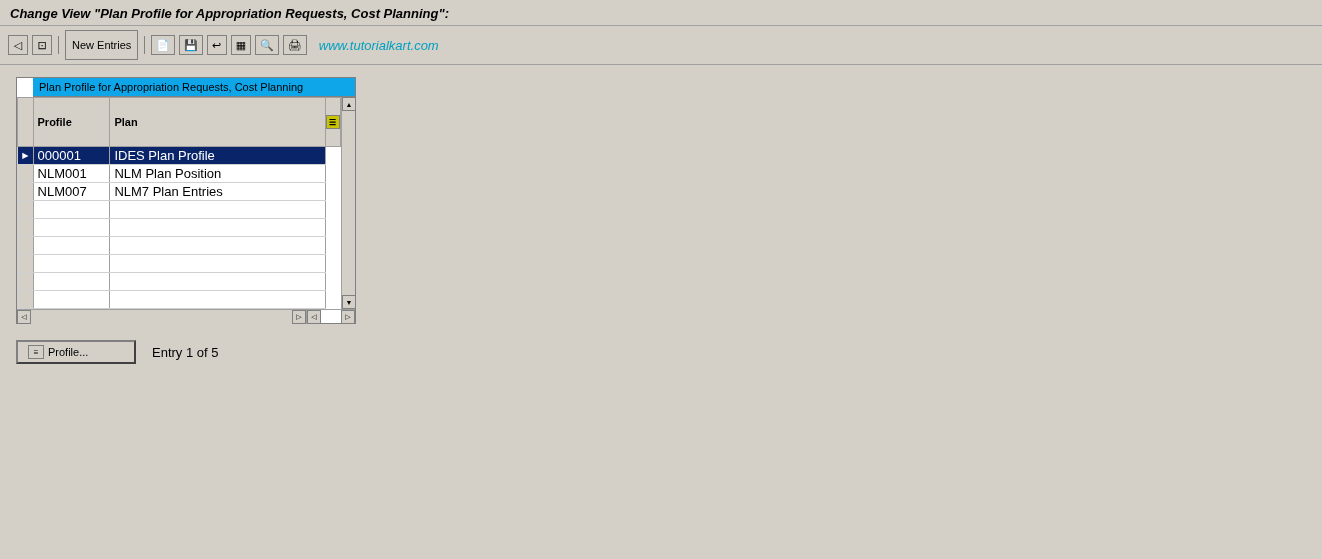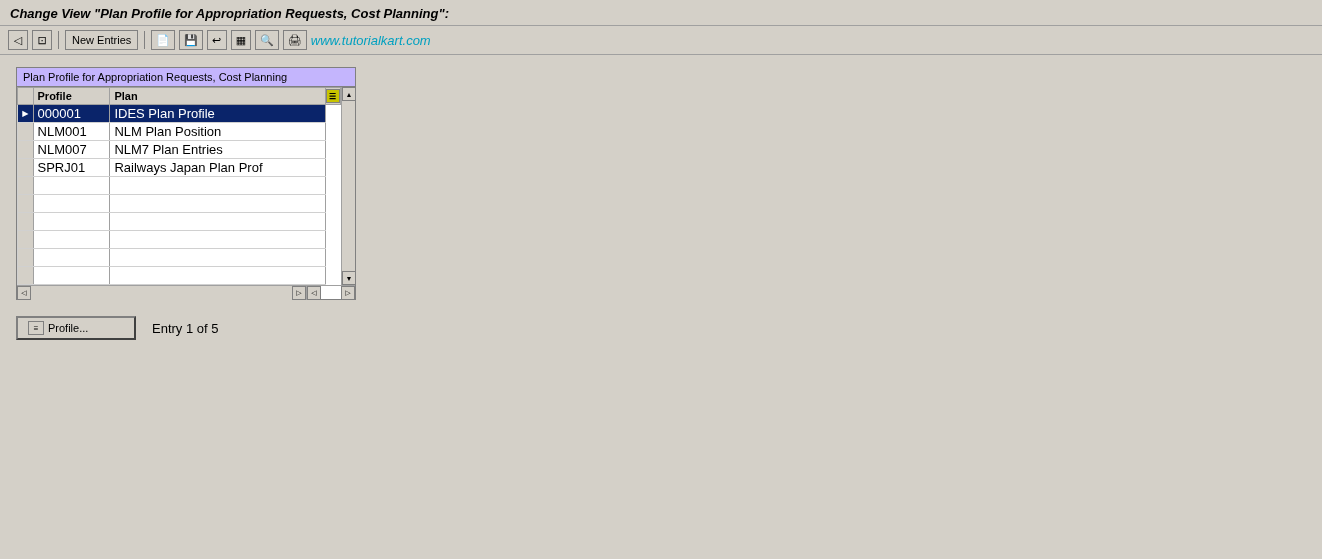--- a/index.html
+++ b/index.html
@@ -52,65 +52,66 @@
       background: #808080;
       margin: 0 2px;
     }
 
     .new-entries-btn {
       display: inline-flex;
       align-items: center;
       background: #d4d0c8;
       border: 1px solid #808080;
       cursor: pointer;
-      padding: 4px 6px;
+      padding: 14px 6px;
       font-size: 11px;
       height: 20px;
       gap: 3px;
     }
 
     .watermark-text {
       color: #00a0c0;
       font-size: 13px;
       font-style: italic;
-      margin-left: 0;
+      margin-left: 8px;
     }
 
     
     .content-area {
       padding: 12px 16px;
     }
 
     
     .table-panel {
       border: 1px solid #808080;
       background: #fff;
       width: 340px;
       display: flex;
       flex-direction: column;
     }
 
     .table-panel-header {
-      background: #c4b5fd;
+      background: #0ea5e9;
       border-bottom: 1px solid #808080;
       padding: 3px 6px;
       font-size: 11px;
       font-weight: normal;
+      margin-left: 16px;
     }
 
     .data-table {
       width: 100%;
       border-collapse: collapse;
       font-size: 11px;
     }
 
     .data-table th {
       background: #d4d0c8;
       border: 1px solid #a0a0a0;
-      padding: 2px 4px;
+      padding: 18px 4px;
       text-align: left;
       font-weight: bold;
       font-size: 11px;
     }
 
     .data-table td {
       border: 1px solid #d0d0d0;
       border-right: 1px solid #a0a0a0;
       padding: 1px 4px;
       height: 18px;
@@ -333,25 +334,20 @@
                 <td class="col-profile">NLM001</td>
                 <td class="col-text">NLM Plan Position</td>
               </tr>
               <tr>
                 <td class="row-selector"></td>
                 <td class="col-profile">NLM007</td>
                 <td class="col-text">NLM7 Plan Entries</td>
               </tr>
               <tr>
                 <td class="row-selector"></td>
-                <td class="col-profile">SPRJ01</td>
-                <td class="col-text">Railways Japan Plan Prof</td>
-              </tr>
-              <tr>
-                <td class="row-selector"></td>
                 <td class="col-profile"></td>
                 <td class="col-text"></td>
               </tr>
               <tr>
                 <td class="row-selector"></td>
                 <td class="col-profile"></td>
                 <td class="col-text"></td>
               </tr>
               <tr>
                 <td class="row-selector"></td>

